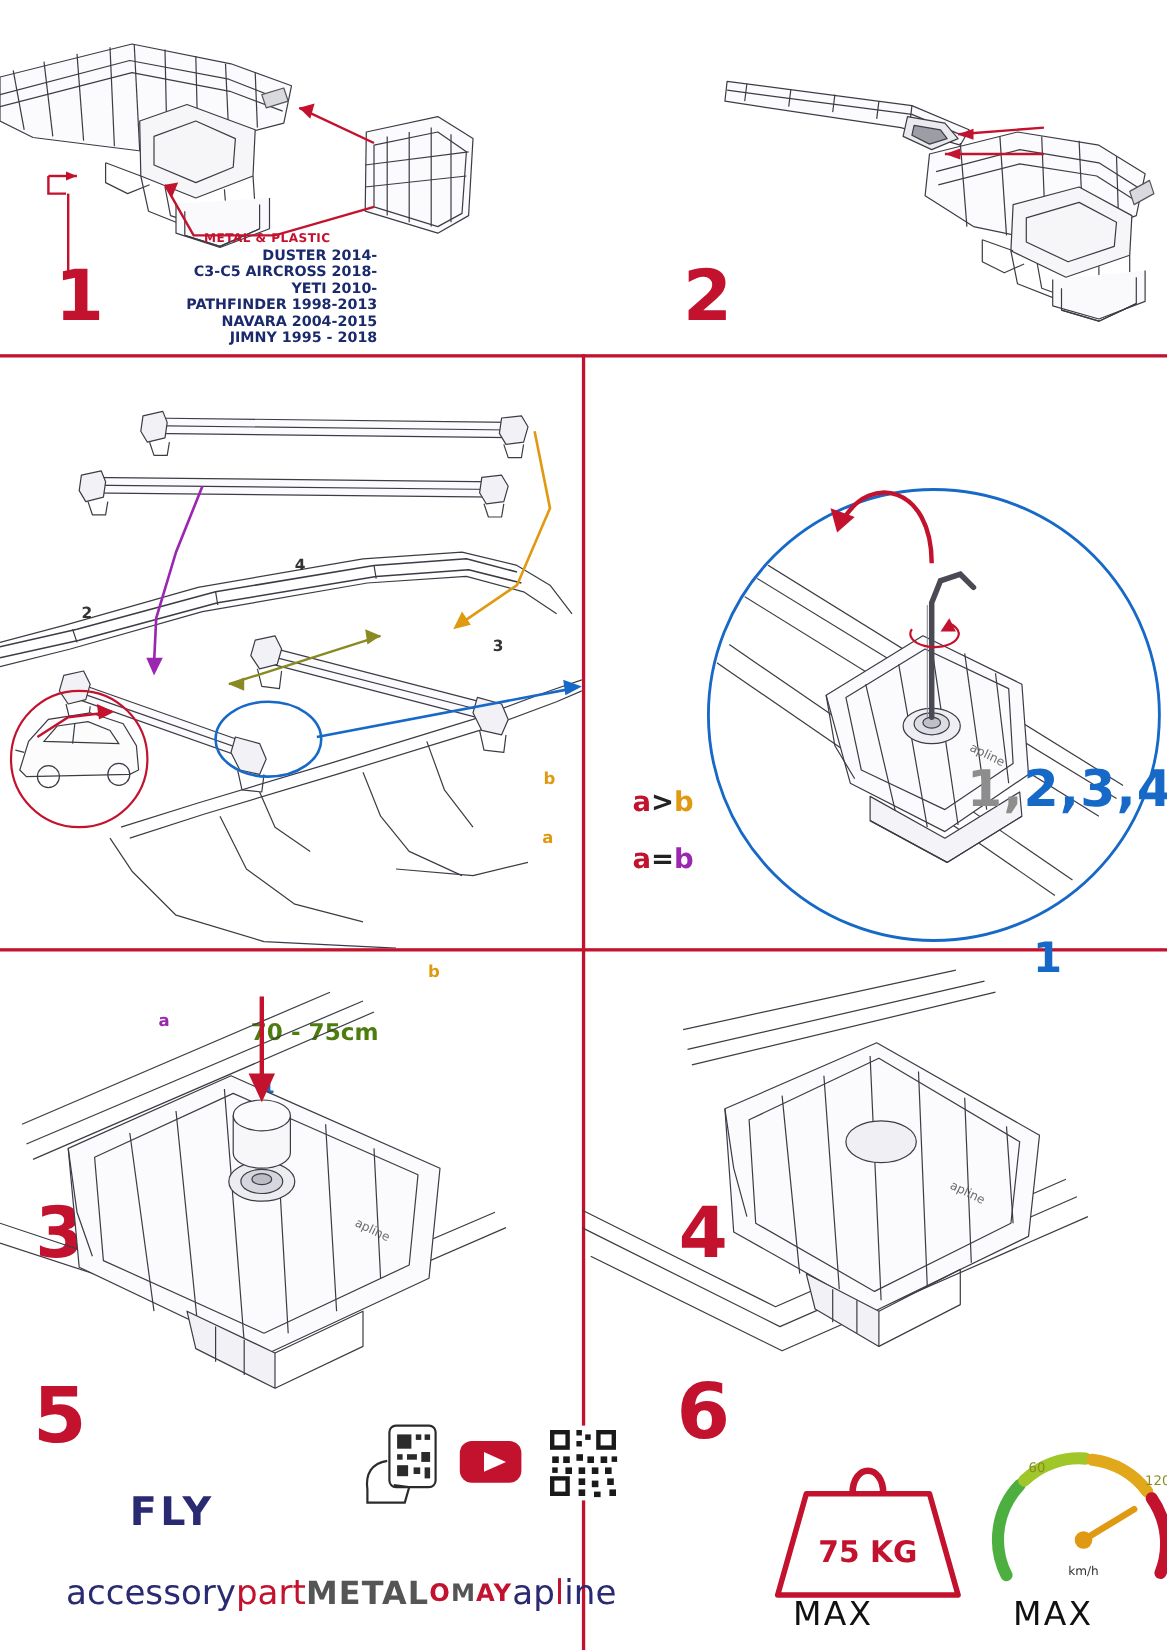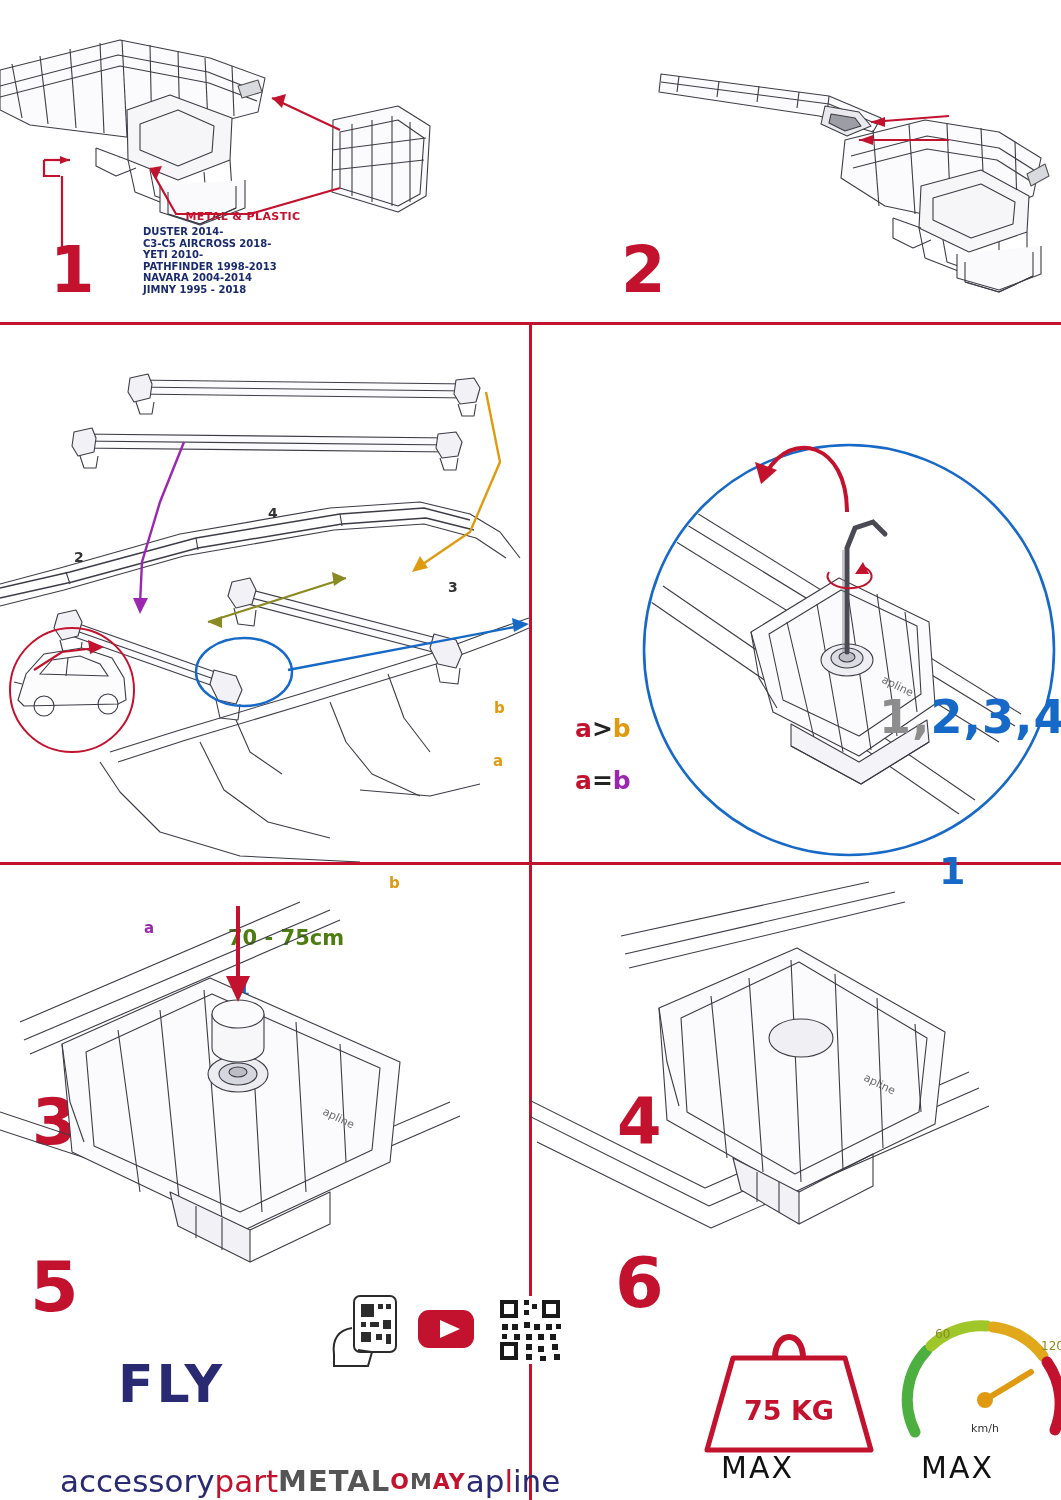--- a/index.html
+++ b/index.html
@@ -7,39 +7,39 @@
   .sheet{position:absolute;inset:0;}
   .hline{position:absolute;left:0;width:1061px;height:3px;background:#c3122e;}
   .vline{position:absolute;width:3px;background:#c3122e;}
   .panel{position:absolute;}
   .stepnum{position:absolute;font-family:"DejaVu Sans",sans-serif;font-weight:bold;color:#c3122e;line-height:1;}
   svg{display:block;}
   .lbl{position:absolute;font-family:"DejaVu Sans",sans-serif;}
 
   
   .metaltitle{color:#c3122e;font-weight:bold;font-size:11px;letter-spacing:.4px;text-align:center;font-family:"DejaVu Sans",sans-serif;}
-  .carlist{color:#1a2a6c;font-weight:bold;font-size:10px;line-height:1.15;text-align:left;font-family:"DejaVu Sans",sans-serif;}
+  .carlist{color:#1a2a6c;font-weight:bold;font-size:13px;line-height:1.15;text-align:right;font-family:"DejaVu Sans",sans-serif;}
 
   .ab{position:absolute;font-family:"DejaVu Sans",sans-serif;font-weight:bold;font-size:25px;margin-top:24px;}
   .ab .a{color:#c3122e;}
   .ab .op{color:#222;}
   .ab .b{color:#e09a12;}
   .ab .bp{color:#9b27b0;}
 
   .num1234{position:absolute;font-family:"DejaVu Sans",sans-serif;font-weight:bold;font-size:46px;letter-spacing:1px;}
   .g1{color:#8d8d8d;}
   .bnum{color:#1769c8;}
 
   .dim{position:absolute;color:#4d7c0f;font-family:"DejaVu Sans",sans-serif;font-weight:bold;font-size:21px;}
 
   .tinylabel{position:absolute;font-family:"DejaVu Sans",sans-serif;font-weight:bold;font-size:14px;}
 
   
   .brandrow{position:absolute;display:flex;align-items:center;}
-  .fly{font-family:"DejaVu Sans",sans-serif;font-size:52px;font-weight:bold;color:#2a2a72;letter-spacing:3px;}
+  .fly{font-family:"DejaVu Sans",sans-serif;font-size:36px;font-weight:bold;color:#2a2a72;letter-spacing:3px;}
   .accessory{font-family:"DejaVu Sans",sans-serif;font-size:31px;color:#2a2a72;}
   .accessory .part{color:#c3122e;}
   .omad{font-family:"DejaVu Sans",sans-serif;font-size:29px;font-weight:bold;color:#555;letter-spacing:1px;}
   .omay{font-family:"DejaVu Sans",sans-serif;font-size:22px;font-weight:bold;color:#c3122e;letter-spacing:1px;}
   .apline{font-family:"DejaVu Sans",sans-serif;font-size:31px;color:#2a2a72;}
   .apline .mid{color:#c3122e;}
   .maxlabel{position:absolute;font-family:"DejaVu Sans",sans-serif;font-size:30px;color:#111;letter-spacing:2px;}
   .kgtext{font-family:"DejaVu Sans",sans-serif;font-size:27px;font-weight:bold;fill:#c3122e;}
   .spdnum{font-family:"DejaVu Sans",sans-serif;font-size:12px;fill:#8a8a22;}
   .kmh{font-family:"DejaVu Sans",sans-serif;font-size:11px;fill:#333;}
@@ -108,21 +108,21 @@
         <path d="M70 160 L60 156 L60 164 Z"></path>
       </g>
     </svg>
     <div style="position:absolute;left:143px;top:210px;width:200px;">
       <div class="metaltitle">METAL &amp; PLASTIC</div>
       <div class="carlist" style="margin-top:3px;">
         <div>DUSTER 2014-</div>
         <div>C3-C5 AIRCROSS 2018-</div>
         <div>YETI 2010-</div>
         <div>PATHFINDER 1998-2013</div>
-        <div>NAVARA 2004-2014</div>
+        <div>NAVARA 2004-2015</div>
         <div>JIMNY 1995 - 2018</div>
       </div>
     </div>
     <div class="stepnum" style="left:50px;top:238px;font-size:64px;">1</div>
   </div>
 
   <div class="panel" style="left:529px;top:0;width:532px;height:322px;">
     <svg width="532" height="322" viewBox="0 0 532 322">
       <g fill="none" stroke="#3c3c46" stroke-width="1.1" stroke-linejoin="round">
 
@@ -396,21 +396,21 @@
         <rect x="198" y="50" width="6" height="6"></rect>
           <rect x="210" y="52" width="6" height="6"></rect>
         <rect x="224" y="50" width="6" height="6"></rect>
           <rect x="198" y="60" width="6" height="6"></rect>
         <rect x="212" y="62" width="6" height="5"></rect>
           <rect x="226" y="60" width="6" height="6"></rect>
       </g>
     </svg>
 
     <div class="fly" style="position:absolute;left:118px;top:492px;">FLY</div>
-    <div class="brandrow" style="left:60px;top:568px;width:460px;justify-content:space-between;margin-top:33px;">
+    <div class="brandrow" style="left:60px;top:568px;width:460px;justify-content:space-between;">
       <div class="accessory"><span>accessory</span><span class="part">part</span></div>
       <div class="omad">METAL</div>
       <div class="omay"><span>O</span><span style="color:#555">M</span><span>AY</span></div>
       <div class="apline"><span>ap</span><span class="mid">l</span><span>ine</span></div>
     </div>
   </div>
 
   <div class="panel" style="left:529px;top:862px;width:532px;height:638px;">
     <svg width="532" height="440" viewBox="0 0 532 440">
       <g fill="none" stroke="#3c3c46" stroke-width="1.1" stroke-linejoin="round">

